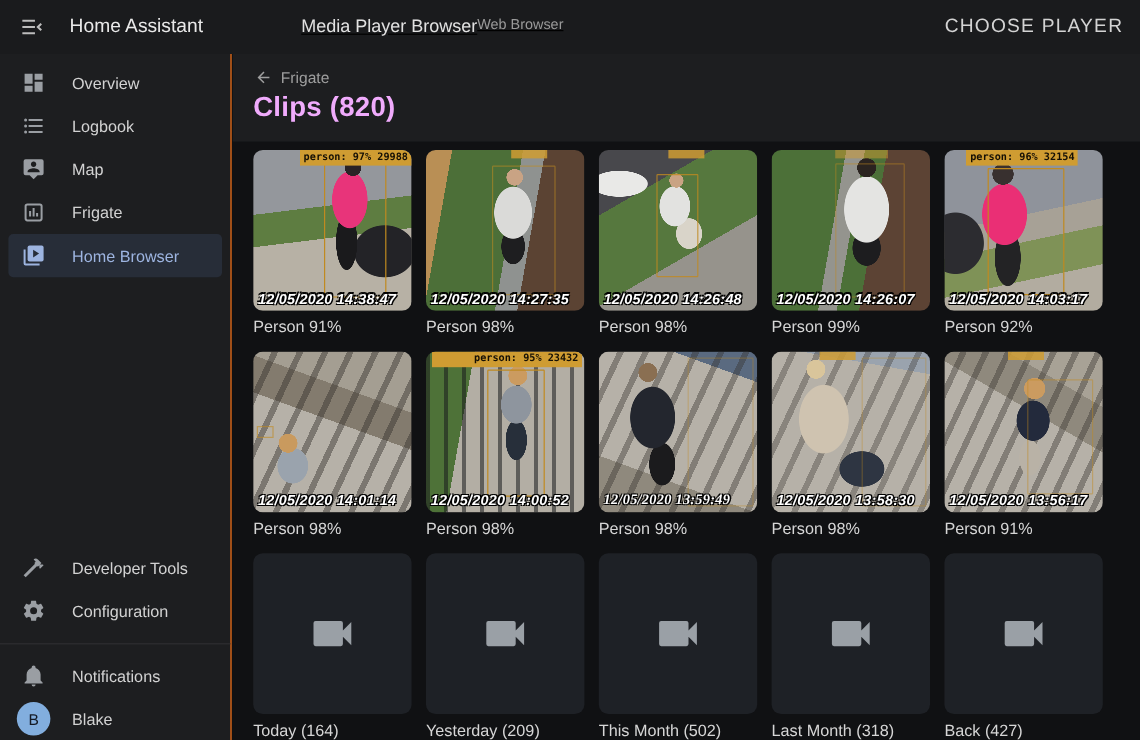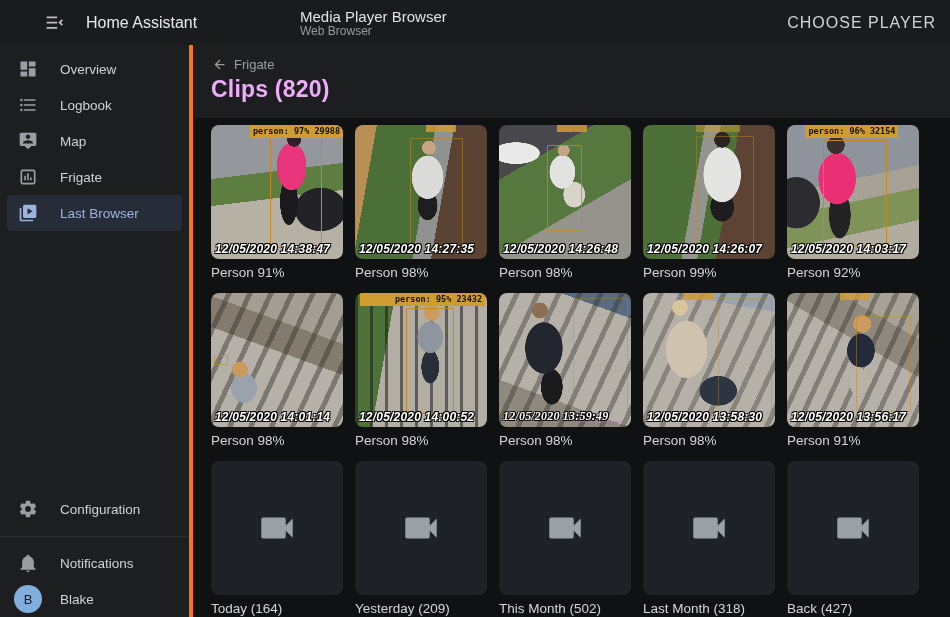--- a/index.html
+++ b/index.html
@@ -1,33 +1,33 @@
 <!DOCTYPE html>
 <html><head>
 <meta charset="utf-8">
 <style>
   * { margin:0; padding:0; box-sizing:border-box; }
   html,body { width:950px; height:617px; overflow:hidden; background:#101113;
     font-family:"Liberation Sans","DejaVu Sans",sans-serif; -webkit-font-smoothing:antialiased; }
 
   
   .topbar { position:absolute; left:0; top:0; width:950px; height:45px; background:#1a1b1d;
-    display:flex; align-items:center; z-index:5;padding-left:28px; }
+    display:flex; align-items:center; z-index:5; }
   .menu-toggle { width:40px; height:40px; margin-left:6px; display:flex; align-items:center;
     justify-content:center; color:#bdbdbd; cursor:pointer; }
   .app-title { color:#e9e9e9; font-size:16px; margin-left:12px; width:130px; }
-  .panel-titles { margin-left:84px; display:flex; flex-direction:column; }
+  .panel-titles { margin-left:63px; display:flex; flex-direction:row;text-decoration:underline; }
   .panel-title { color:#e2e2e2; font-size:15px; line-height:17px; }
   .panel-subtitle { color:#9a9a9a; font-size:12px; line-height:13px; }
   .choose-player { position:absolute; right:14px; top:0; height:45px; display:flex; align-items:center;
     color:#d3d3d3; font-size:16px; font-weight:400; letter-spacing:1px; cursor:pointer; }
 
   
   .sidebar { position:absolute; left:0; top:45px; width:193px; height:572px; background:#1d1e20;
-    border-right:4px solid #f97316; display:flex; flex-direction:column; padding-top:6px; z-index:4; }
+    border-right:1px solid #f97316; display:flex; flex-direction:column; padding-top:6px; z-index:4; }
   .side-item { height:36px; display:flex; align-items:center; margin:0 7px; border-radius:4px;
     color:#d2d2d2; cursor:pointer; flex:none; }
   .side-item .ic { width:20px; height:20px; margin-left:11px; color:#9a9ea3; flex:none; display:flex; }
   .side-item .lbl { margin-left:22px; font-size:13.5px; font-weight:500; white-space:nowrap; }
   .side-item.selected { background:#272d38; color:#9db4e0; }
   .side-item.selected .ic { color:#9db4e0; }
   .side-spacer { flex:1 1 auto; }
   .side-divider { height:1px; background:#2e2f31; margin:9px 0 8px 0; flex:none; }
   .avatar { width:28px; height:28px; border-radius:50%; margin-left:7px; flex:none;
     display:flex; align-items:center; justify-content:center;
@@ -190,25 +190,33 @@
     <span class="lbl">Frigate</span>
   </div>
   <div class="side-item selected">
     <span class="ic">
       <svg viewBox="0 0 24 24">
           <path fill="currentColor" d="M4,6H2V20A2,2 0 0,0 4,22H18V20H4V6Z"></path>
           <rect x="6" y="2" width="16" height="16" rx="2" fill="currentColor"></rect>
           <path d="M11.5,6.2V13.8L17.5,10Z" fill="#272d38"></path>
         </svg>
     </span>
-    <span class="lbl">Last Browser</span>
+    <span class="lbl">Home Browser</span>
   </div>
 
   <div class="side-spacer"></div>
 
+  <div class="side-item">
+    <span class="ic">
+      <svg viewBox="0 0 24 24">
+          <path fill="currentColor" d="M2,19.63L13.43,8.2L12.72,7.5L14.14,6.07L12,3.89C13.2,2.7 15.09,2.7 16.27,3.89L19.87,7.5L18.45,8.91H21.29L22,9.62L18.45,13.21L17.74,12.5V9.62L16.27,11.04L15.56,10.33L4.13,21.76L2,19.63Z"></path>
+        </svg>
+    </span>
+    <span class="lbl">Developer Tools</span>
+  </div>
   <div class="side-item">
     <span class="ic">
       <svg viewBox="0 0 24 24">
           <path fill="currentColor" d="M12,15.5A3.5,3.5 0 0,1 8.5,12A3.5,3.5 0 0,1 12,8.5A3.5,3.5 0 0,1 15.5,12A3.5,3.5 0 0,1 12,15.5M19.43,12.97C19.47,12.65 19.5,12.33 19.5,12C19.5,11.67 19.47,11.34 19.43,11L21.54,9.37C21.73,9.22 21.78,8.95 21.66,8.73L19.66,5.27C19.54,5.05 19.27,4.96 19.05,5.05L16.56,6.05C16.04,5.66 15.5,5.32 14.87,5.07L14.5,2.42C14.46,2.18 14.25,2 14,2H10C9.75,2 9.54,2.18 9.5,2.42L9.13,5.07C8.5,5.32 7.96,5.66 7.44,6.05L4.95,5.05C4.73,4.96 4.46,5.05 4.34,5.27L2.34,8.73C2.21,8.95 2.27,9.22 2.46,9.37L4.57,11C4.53,11.34 4.5,11.67 4.5,12C4.5,12.33 4.53,12.65 4.57,12.97L2.46,14.63C2.27,14.78 2.21,15.05 2.34,15.27L4.34,18.73C4.46,18.95 4.73,19.03 4.95,18.95L7.44,17.94C7.96,18.34 8.5,18.68 9.13,18.93L9.5,21.58C9.54,21.82 9.75,22 10,22H14C14.25,22 14.46,21.82 14.5,21.58L14.87,18.93C15.5,18.67 16.04,18.34 16.56,17.94L19.05,18.95C19.27,19.03 19.54,18.95 19.66,18.73L21.66,15.27C21.78,15.05 21.73,14.78 21.54,14.63L19.43,12.97Z"></path>
         </svg>
     </span>
     <span class="lbl">Configuration</span>
   </div>
 
   <div class="side-divider"></div>

